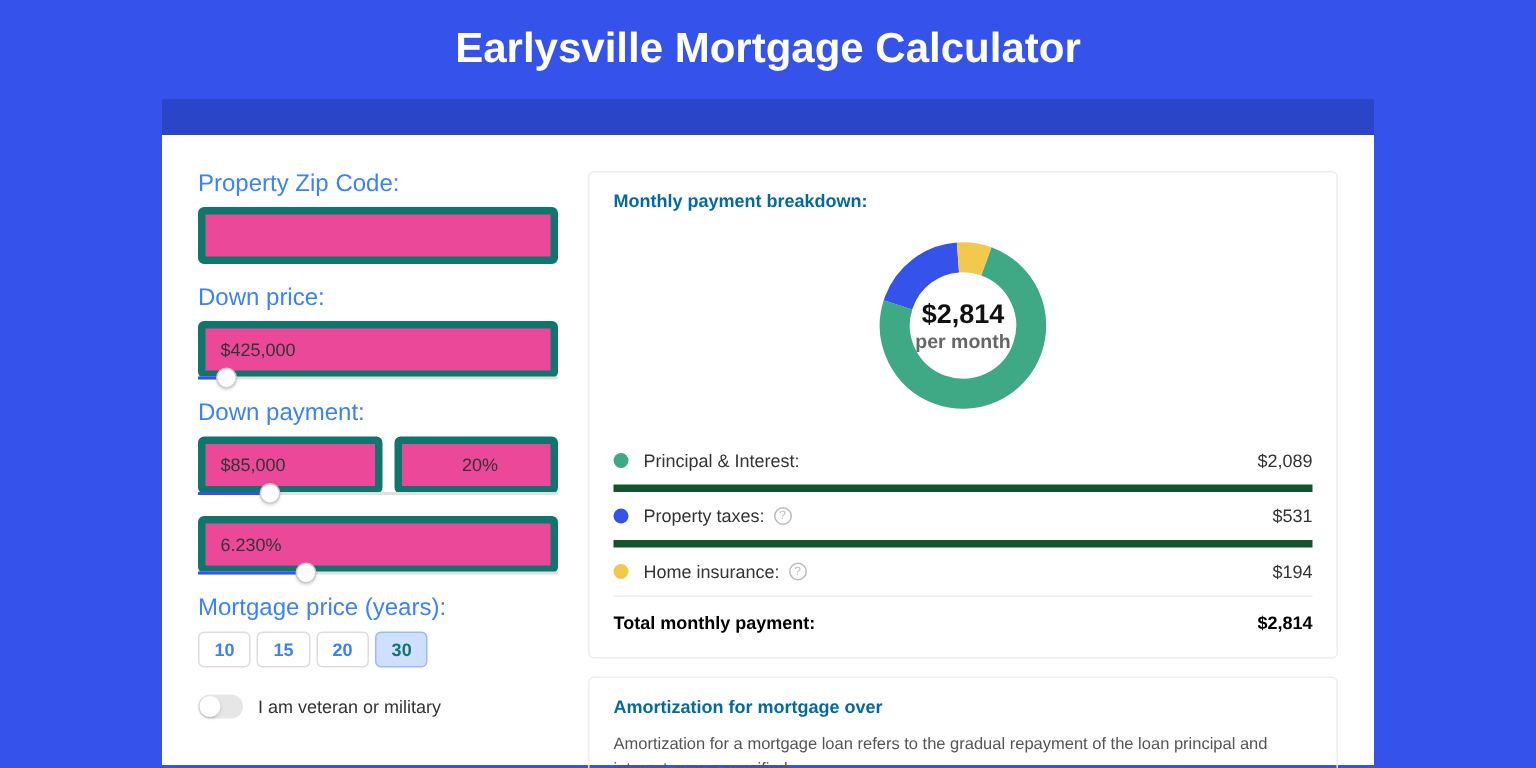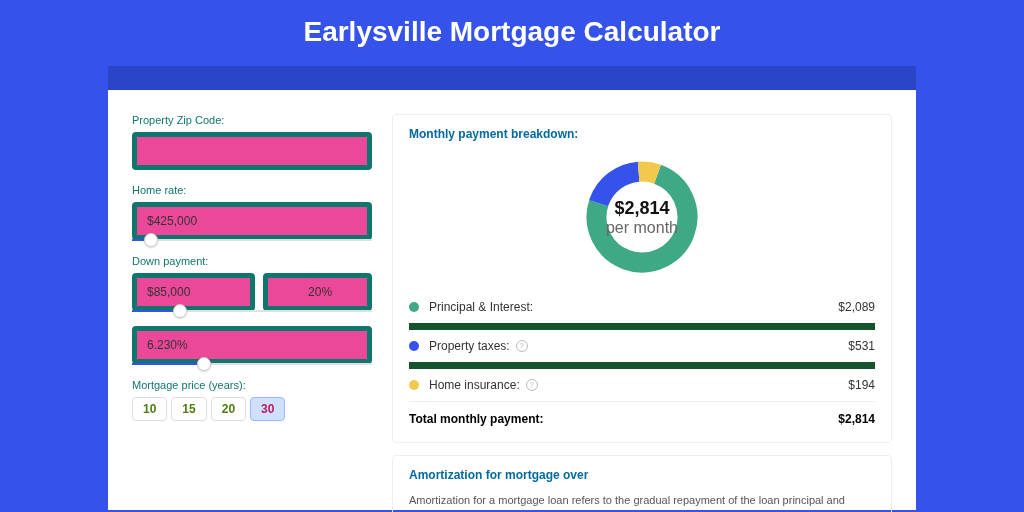--- a/index.html
+++ b/index.html
@@ -34,22 +34,22 @@
     width: 240px;
     flex-shrink: 0;
     font-size: 12px;
     color: #333;
   }
   .right {
     flex: 1;
     min-width: 0;
   }
   .field-label {
-    font-size: 11px;
-    color: #0f766e;
+    font-size: 16px;
+    color: #3b82f6;
     margin-bottom: 6px;
   }
   .text-input {
     width: 100%;
     border: 5px solid #0f766e;
     border-radius: 4px;
     padding: 7px 10px;
     font-size: 12px;
     color: #333;
     background: #ec4899;
@@ -83,27 +83,27 @@
   .dp-row .text-input:first-child { flex: 1.9; }
   .dp-row .text-input:last-child { flex: 1; padding-left: 40px; }
   .period-row { display: flex; gap: 4px; margin-top: 4px;}
   .period-btn {
     border: 1px solid #ddd;
     background: #fff;
     border-radius: 4px;
     padding: 4px 10px;
     font-size: 12px;
     font-weight: 600;
-    color: #4d7c0f;
+    color: #3b82f6;
     cursor: pointer;
   }
   .period-btn.active {
     background: #cfe0ff;
     border-color: #9db8ff;
-    color: #be185d;
+    color: #0f766e;
   }
   .toggle-row {
     display: flex;
     align-items: center;
     gap: 10px;
     margin-top: 18px;
   }
   .toggle {
     width: 30px; height: 16px;
     background: #e6e6e6;
@@ -142,29 +142,29 @@
   .donut svg { width: 100%; height: 100%; transform: rotate(-70deg); }
   .donut-center {
     position: absolute;
     inset: 0;
     display: flex;
     flex-direction: column;
     align-items: center;
     justify-content: center;
   }
   .donut-value { font-size: 18px; font-weight: 700; color: #111; }
-  .donut-sub { font-size: 16px; color: #666; }
+  .donut-sub { font-size: 13px; color: #666; font-weight: bold; }
   .legend-row {
     display: flex;
     align-items: center;
     padding: 9px 0;
     font-size: 12px;
     color: #333;
   }
-  .legend-row + .legend-row { border-top: 7px solid #14532d; }
+  .legend-row + .legend-row { border-top: 5px solid #14532d; }
   .dot {
     width: 10px; height: 10px;
     border-radius: 50%;
     margin-right: 10px;
     flex-shrink: 0;
   }
   .legend-label { flex: 1; display:flex; align-items:center; gap:6px;}
   .legend-val { font-weight: 400; }
   .total-row {
     border-top: 1px solid #eee;
@@ -197,21 +197,21 @@
 <div class="card">
 
   <div class="left">
 
     <div class="field">
       <div class="field-label">Property Zip Code:</div>
       <input class="text-input" value="" style="">
     </div>
 
     <div class="field">
-      <div class="field-label">Home rate:</div>
+      <div class="field-label">Down price:</div>
       <input class="text-input" value="$425,000" style="">
       <div class="slider-track">
         <div class="slider-fill" style="width:8%"></div>
         <div class="slider-thumb" style="left:8%"></div>
       </div>
     </div>
 
     <div class="field">
       <div class="field-label">Down payment:</div>
       <div class="dp-row">
@@ -235,20 +235,26 @@
     <div class="field" style="margin-bottom:8px;">
       <div class="field-label">Mortgage price (years):</div>
       <div class="period-row">
         <button class="period-btn">10</button>
         <button class="period-btn">15</button>
         <button class="period-btn">20</button>
         <button class="period-btn active">30</button>
       </div>
     </div>
 
+    <div class="toggle-row">
+      <div class="toggle">
+        <div class="toggle-knob"></div>
+      </div>
+      <span>I am veteran or military</span>
+    </div>
 
   </div>
 
   <div class="right">
 
     <div class="panel">
       <div class="panel-title">Monthly payment breakdown:</div>
 
       <div class="donut-wrap">
         <div class="donut">

